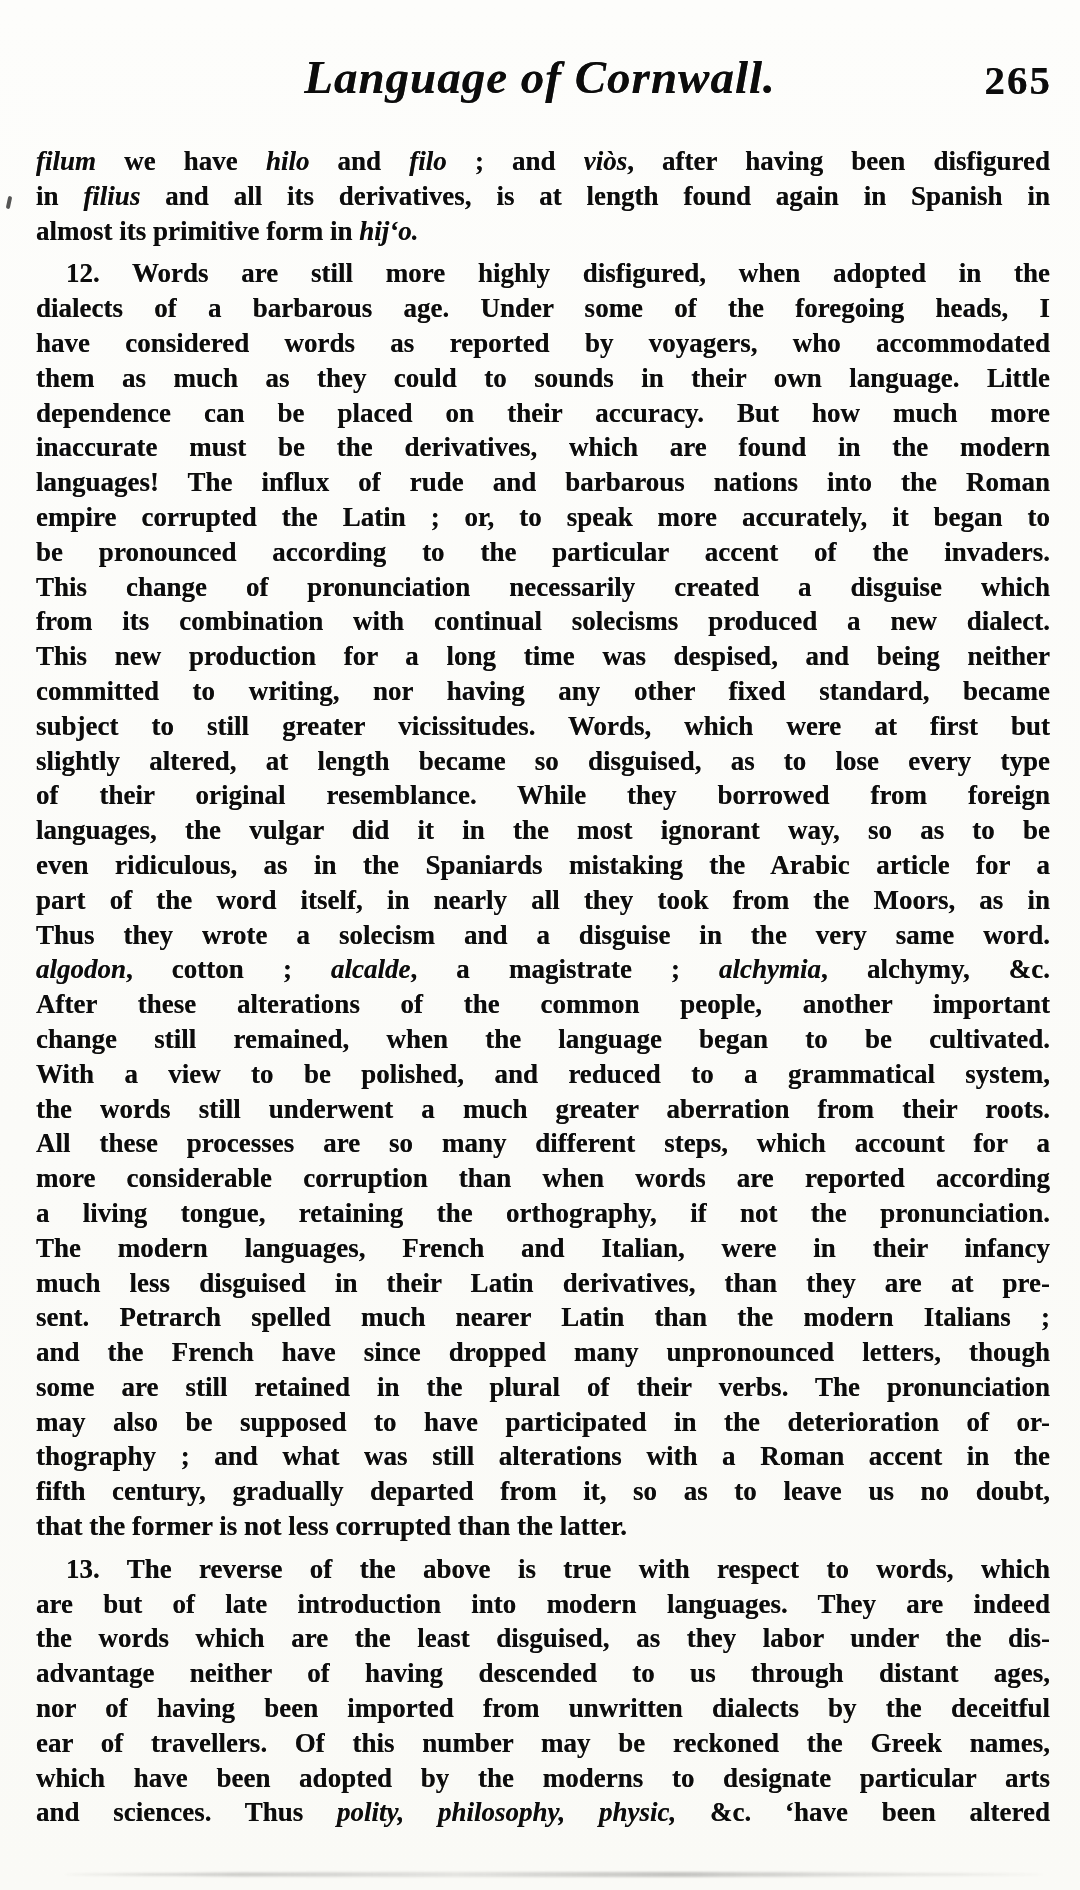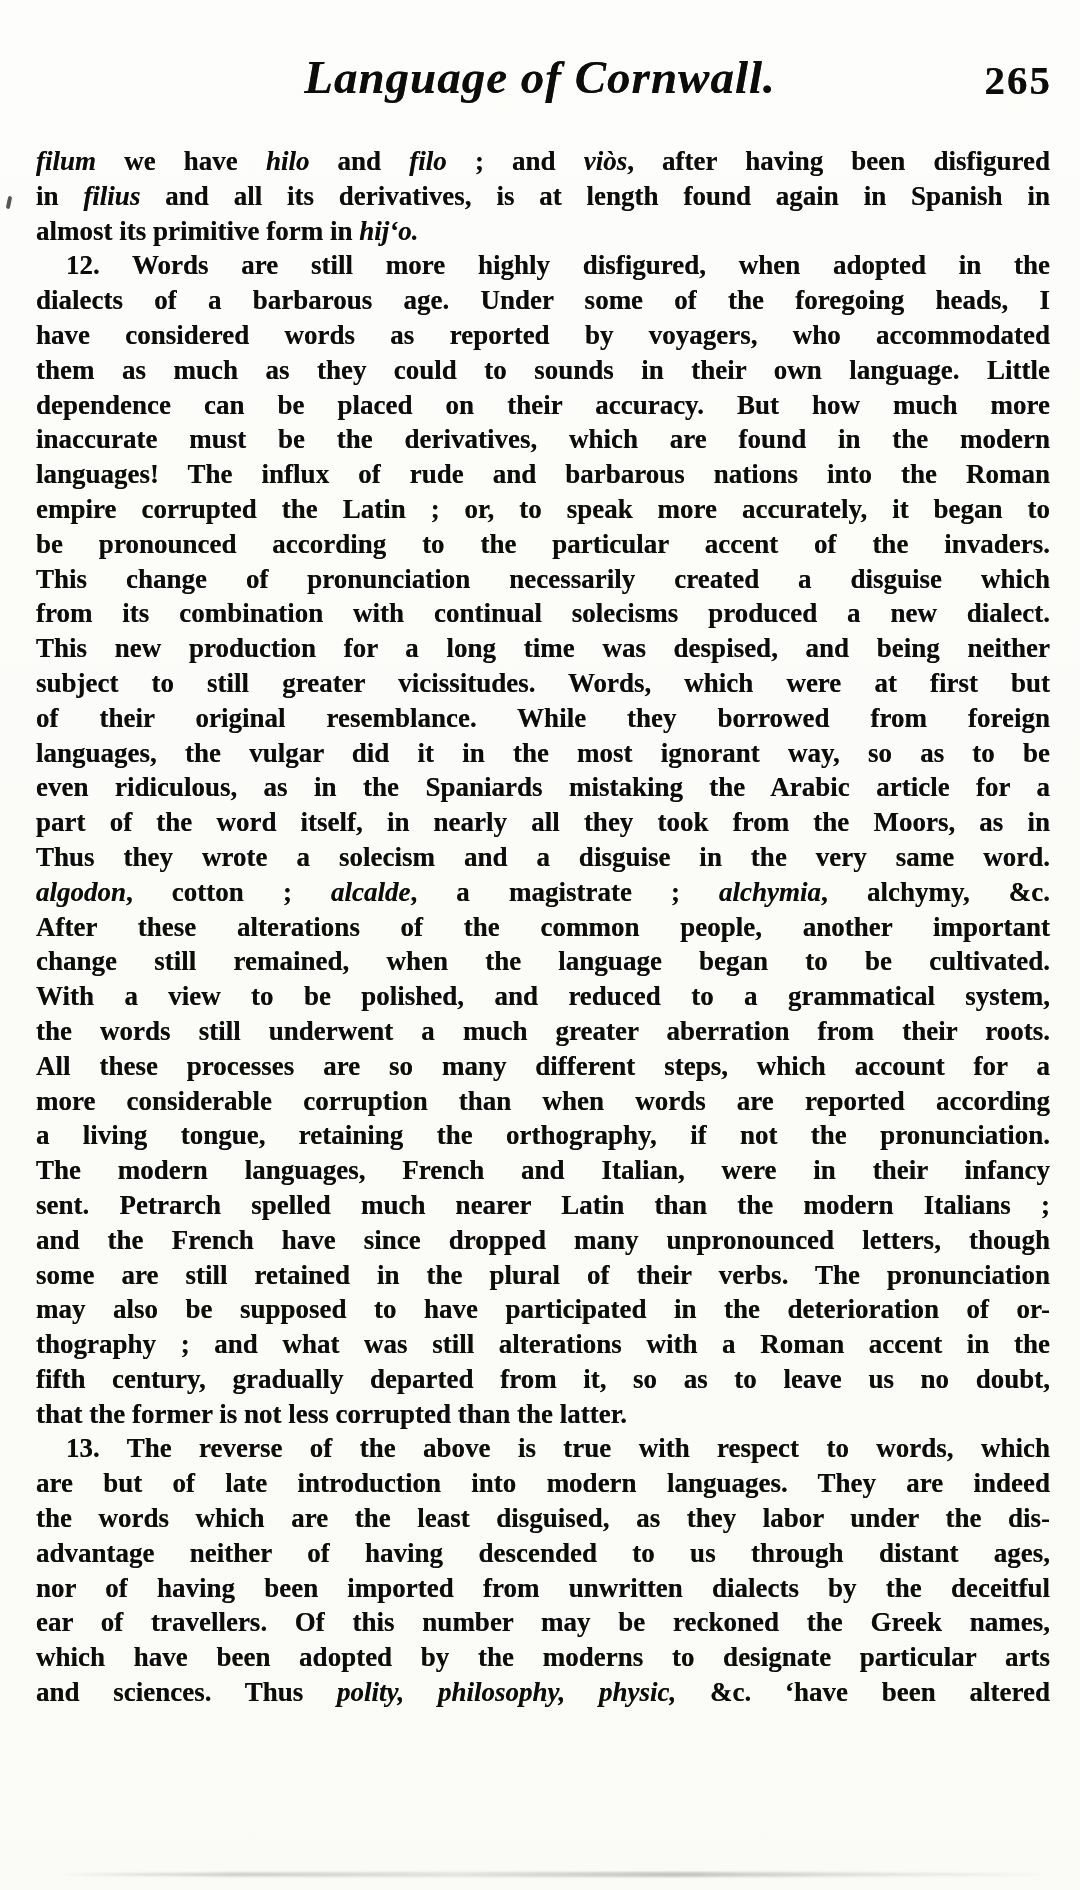--- a/index.html
+++ b/index.html
@@ -53,21 +53,21 @@
     overflow: hidden;
     white-space: nowrap;
     text-align: justify;
     text-align-last: justify;
     -moz-text-align-last: justify;
   }
   .line.end {
     text-align-last: left;
     -moz-text-align-last: left;
   }
-  .line.indent { padding-left: 30px; }
+  .line.indent { padding-left: 30px; margin-top: 8px; }
   .line em { }
   
   .margin-artifact {
     position: absolute;
     left: 7px; top: 196px;
     width: 4px; height: 13px;
     background: #2a2a2a;
     transform: rotate(12deg);
     border-radius: 2px;
     opacity: 0.8;
@@ -103,35 +103,38 @@
       <div class="line"><span>have considered words as reported by voyagers, who accommodated</span></div>
       <div class="line"><span>them as much as they could to sounds in their own language. Little</span></div>
       <div class="line"><span>dependence can be placed on their accuracy. But how much more</span></div>
       <div class="line"><span>inaccurate must be the derivatives, which are found in the modern</span></div>
       <div class="line"><span>languages! The influx of rude and barbarous nations into the Roman</span></div>
       <div class="line"><span>empire corrupted the Latin ; or, to speak more accurately, it began to</span></div>
       <div class="line"><span>be pronounced according to the particular accent of the invaders.</span></div>
       <div class="line"><span>This change of pronunciation necessarily created a disguise which</span></div>
       <div class="line"><span>from its combination with continual solecisms produced a new dialect.</span></div>
       <div class="line"><span>This new production for a long time was despised, and being neither</span></div>
+      <div class="line"><span>committed to writing, nor having any other fixed standard, became</span></div>
       <div class="line"><span>subject to still greater vicissitudes. Words, which were at first but</span></div>
+      <div class="line"><span>slightly altered, at length became so disguised, as to lose every type</span></div>
       <div class="line"><span>of their original resemblance. While they borrowed from foreign</span></div>
       <div class="line"><span>languages, the vulgar did it in the most ignorant way, so as to be</span></div>
       <div class="line"><span>even ridiculous, as in the Spaniards mistaking the Arabic article for a</span></div>
       <div class="line"><span>part of the word itself, in nearly all they took from the Moors, as in</span></div>
       <div class="line"><span>Thus they wrote a solecism and a disguise in the very same word.</span></div>
       <div class="line"><em>algodon</em><span>, cotton ; </span><em>alcalde</em><span>, a magistrate ; </span><em>alchymia</em><span>, alchymy, &amp;c.</span></div>
       <div class="line"><span>After these alterations of the common people, another important</span></div>
       <div class="line"><span>change still remained, when the language began to be cultivated.</span></div>
       <div class="line"><span>With a view to be polished, and reduced to a grammatical system,</span></div>
       <div class="line"><span>the words still underwent a much greater aberration from their roots.</span></div>
       <div class="line"><span>All these processes are so many different steps, which account for a</span></div>
       <div class="line"><span>more considerable corruption than when words are reported according</span></div>
       <div class="line"><span>a living tongue, retaining the orthography, if not the pronunciation.</span></div>
       <div class="line"><span>The modern languages, French and Italian, were in their infancy</span></div>
+      <div class="line"><span>much less disguised in their Latin derivatives, than they are at pre-</span></div>
       <div class="line"><span>sent. Petrarch spelled much nearer Latin than the modern Italians ;</span></div>
       <div class="line"><span>and the French have since dropped many unpronounced letters, though</span></div>
       <div class="line"><span>some are still retained in the plural of their verbs. The pronunciation</span></div>
       <div class="line"><span>may also be supposed to have participated in the deterioration of or-</span></div>
       <div class="line"><span>thography ; and what was still alterations with a Roman accent in the</span></div>
       <div class="line"><span>fifth century, gradually departed from it, so as to leave us no doubt,</span></div>
       <div class="line end"><span>that the former is not less corrupted than the latter.</span></div>
       <div class="line indent"><span>13. The reverse of the above is true with respect to words, which</span></div>
       <div class="line"><span>are but of late introduction into modern languages. They are indeed</span></div>
       <div class="line"><span>the words which are the least disguised, as they labor under the dis-</span></div>

